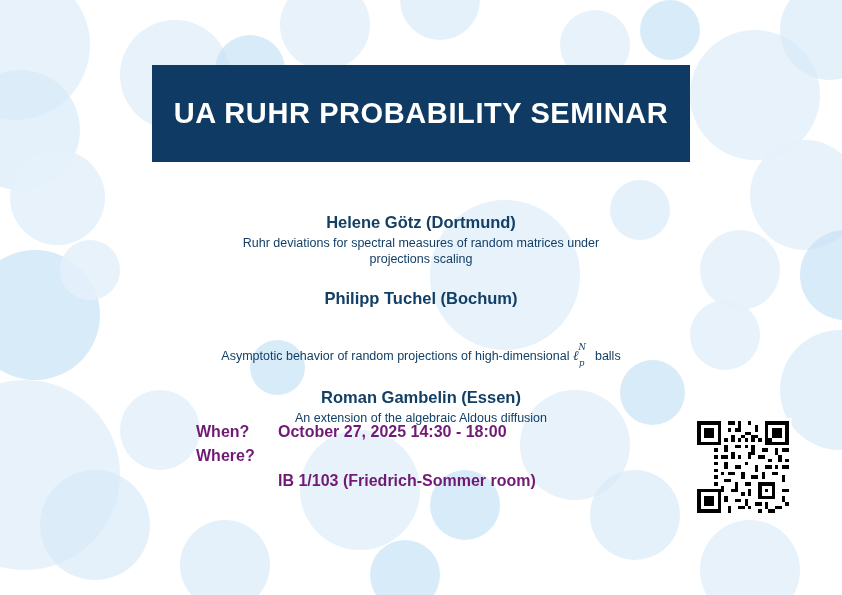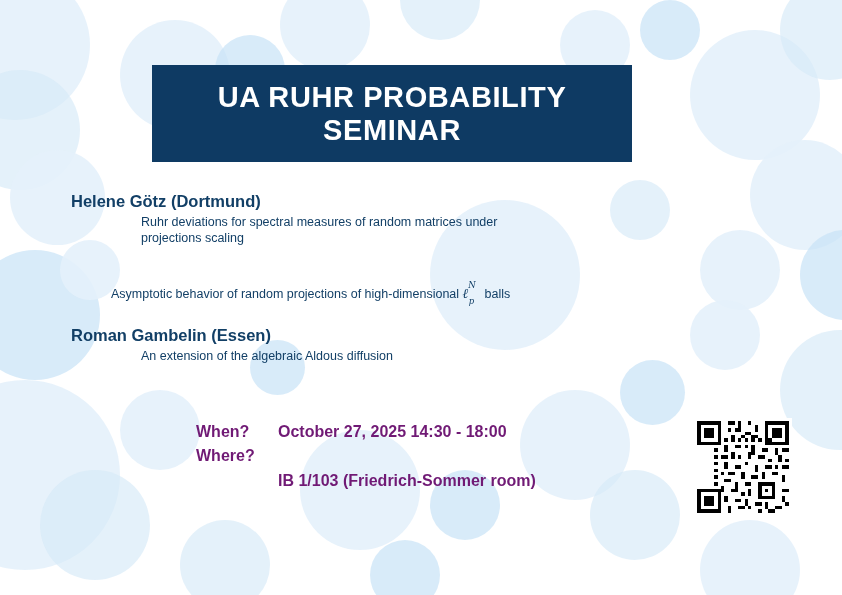--- a/index.html
+++ b/index.html
@@ -39,41 +39,41 @@
   }
   .bubble.deep {
     background: #c7e2f6;
     opacity: 0.7;
   }
 
   .title-banner {
     position: absolute;
     left: 152px;
     top: 65px;
-    width: 480px;
+    width: 538px;
     height: 97px;
     background: #0e3a63;
     display: flex;
     align-items: center;
     justify-content: center;
   }
   .title-banner .title-text {
     color: #ffffff;
     font-size: 29px;
     font-weight: bold;
     letter-spacing: 0.6px;
     text-align: center;
   }
 
   .talks {
     position: absolute;
     left: 71px;
-    top: 192px;
+    top: 213px;
     width: 700px;
-    text-align: left;
+    text-align: center;
   }
   .talk {
     margin-bottom: 22px;
   }
   .talk .speaker {
     color: #123f66;
     font-size: 16.5px;
     font-weight: bold;
     margin-bottom: 3px;
   }
@@ -186,20 +186,21 @@
 
     <div class="talk">
       <div class="speaker">Helene Götz (Dortmund)</div>
       <div class="talk-title">
         <span>Ruhr deviations for spectral measures of random matrices under</span><br>
         <span>projections scaling</span>
       </div>
     </div>
 
     <div class="talk second">
+      <div class="speaker">Philipp Tuchel (Bochum)</div>
       <div class="talk-title">
         <span>Asymptotic behavior of random projections of high-dimensional </span><span class="ell-sym"><span>ℓ</span><sup>N</sup><sub>p</sub></span><span> balls</span>
       </div>
     </div>
 
     <div class="talk">
       <div class="speaker">Roman Gambelin (Essen)</div>
       <div class="talk-title">
         <span>An extension of the algebraic Aldous diffusion</span>
       </div>

